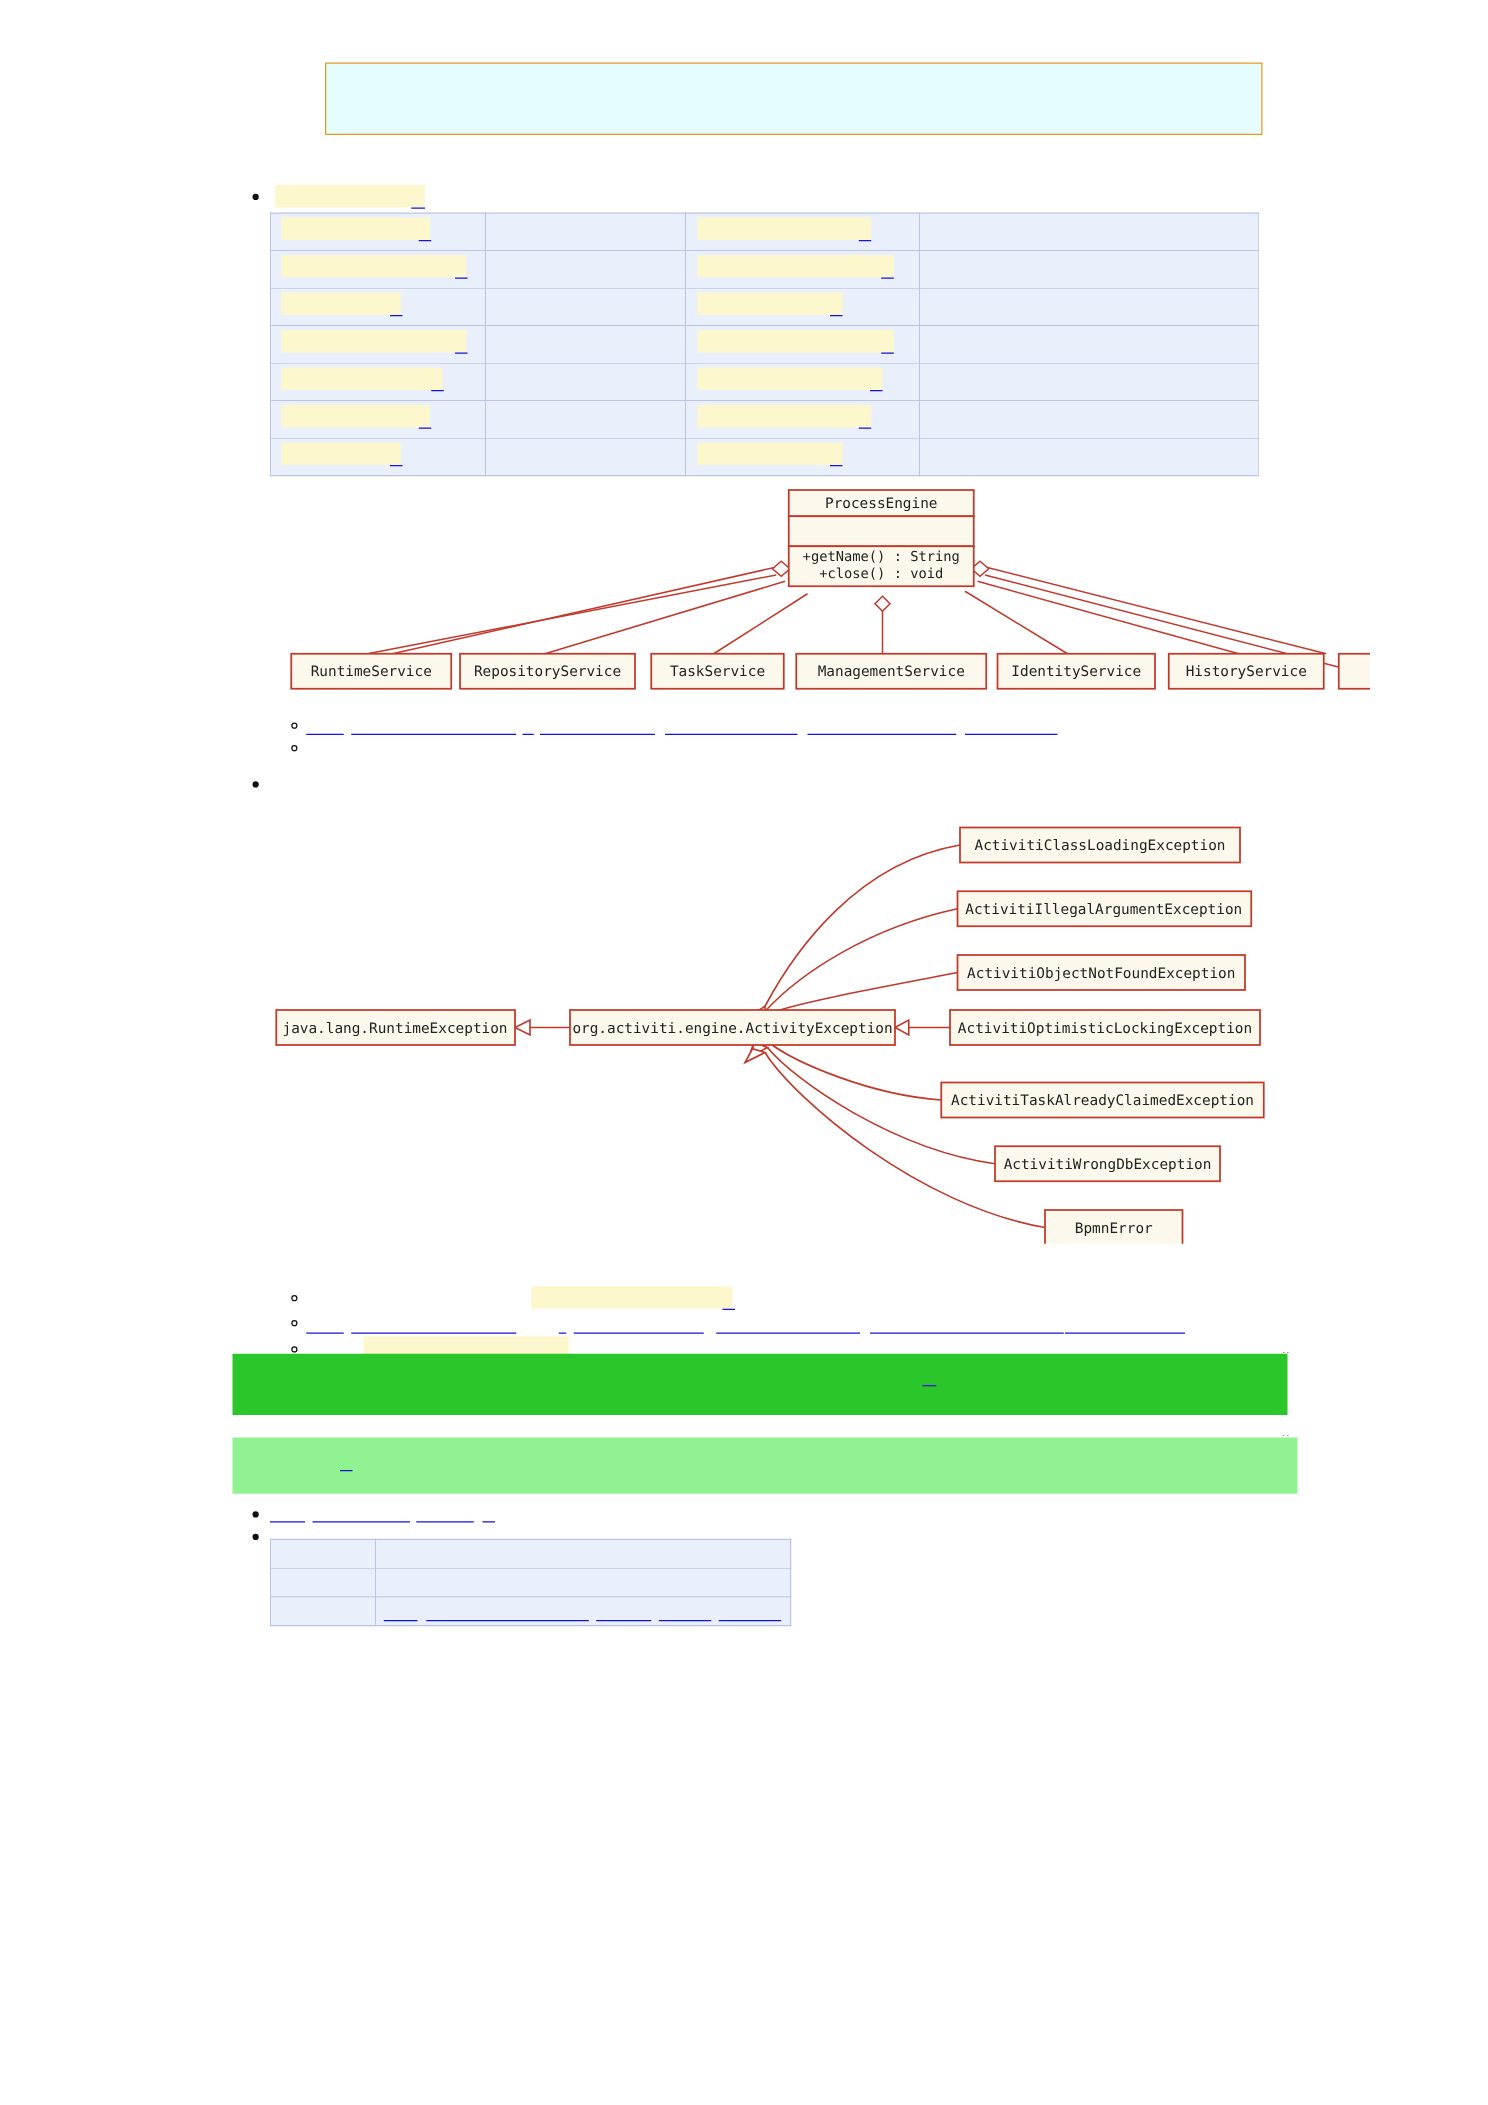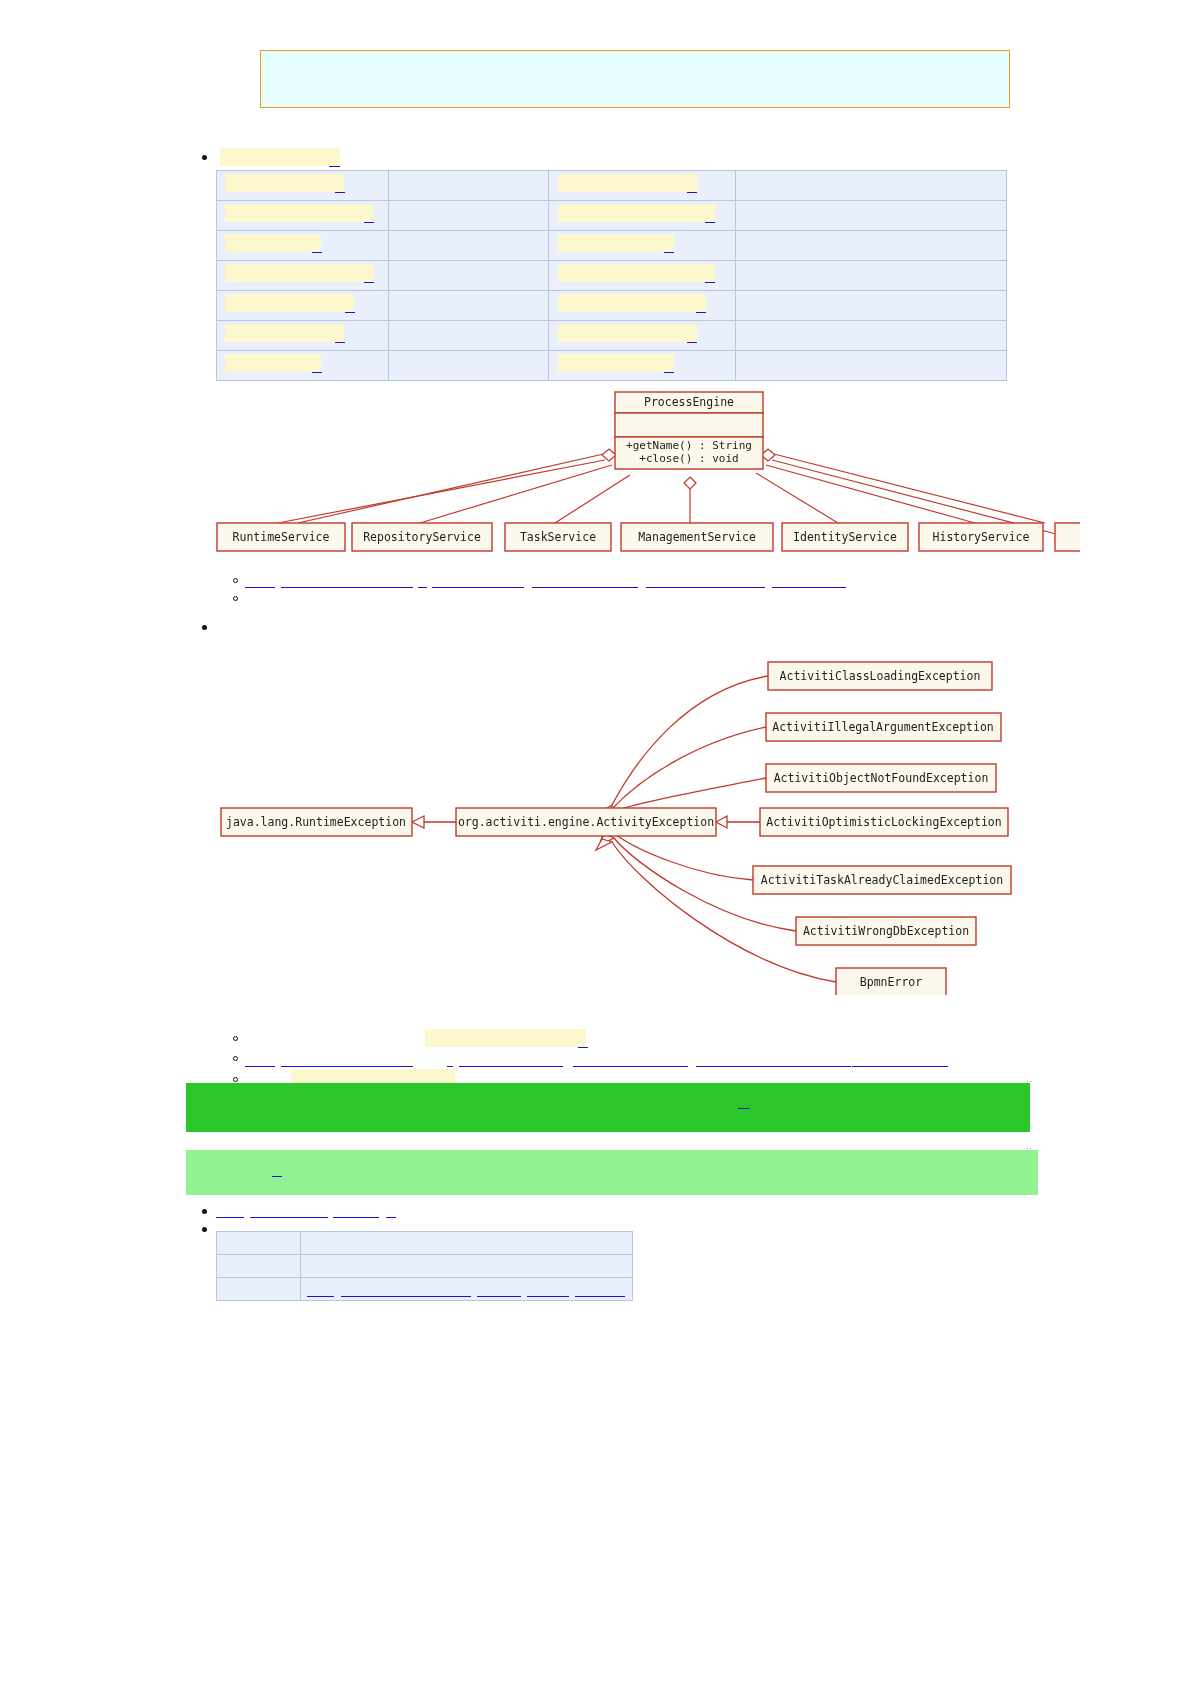--- a/index.html
+++ b/index.html
@@ -232,21 +232,21 @@
         <td></td>
         <td>
           <span class="cellhl" style="left:9px; width:116px;"></span>
           <span class="cell-ul" style="left:115px; top:21px; width:10px;"></span>
         </td>
         <td></td>
       </tr>
     </tbody>
   </table>
 
-  <div class="uml" style="left:200px; top:385px; width:880px; height:170px;">
+  <div class="uml" style="left:216px; top:385px; width:880px; height:170px;">
     <svg width="880" height="170" viewBox="0 0 880 170" xmlns="http://www.w3.org/2000/svg">
       <g stroke="#c0392b" stroke-width="1.2" fill="none">
 
         <line x1="78" y1="138" x2="405" y2="75"></line>
         <line x1="220" y1="138" x2="412" y2="80"></line>
         <line x1="355" y1="138" x2="430" y2="90"></line>
         <line x1="490" y1="138" x2="490" y2="95"></line>
         <line x1="638" y1="138" x2="556" y2="88"></line>
         <line x1="775" y1="138" x2="566" y2="80"></line>
         <line x1="860" y1="150" x2="572" y2="75"></line>

